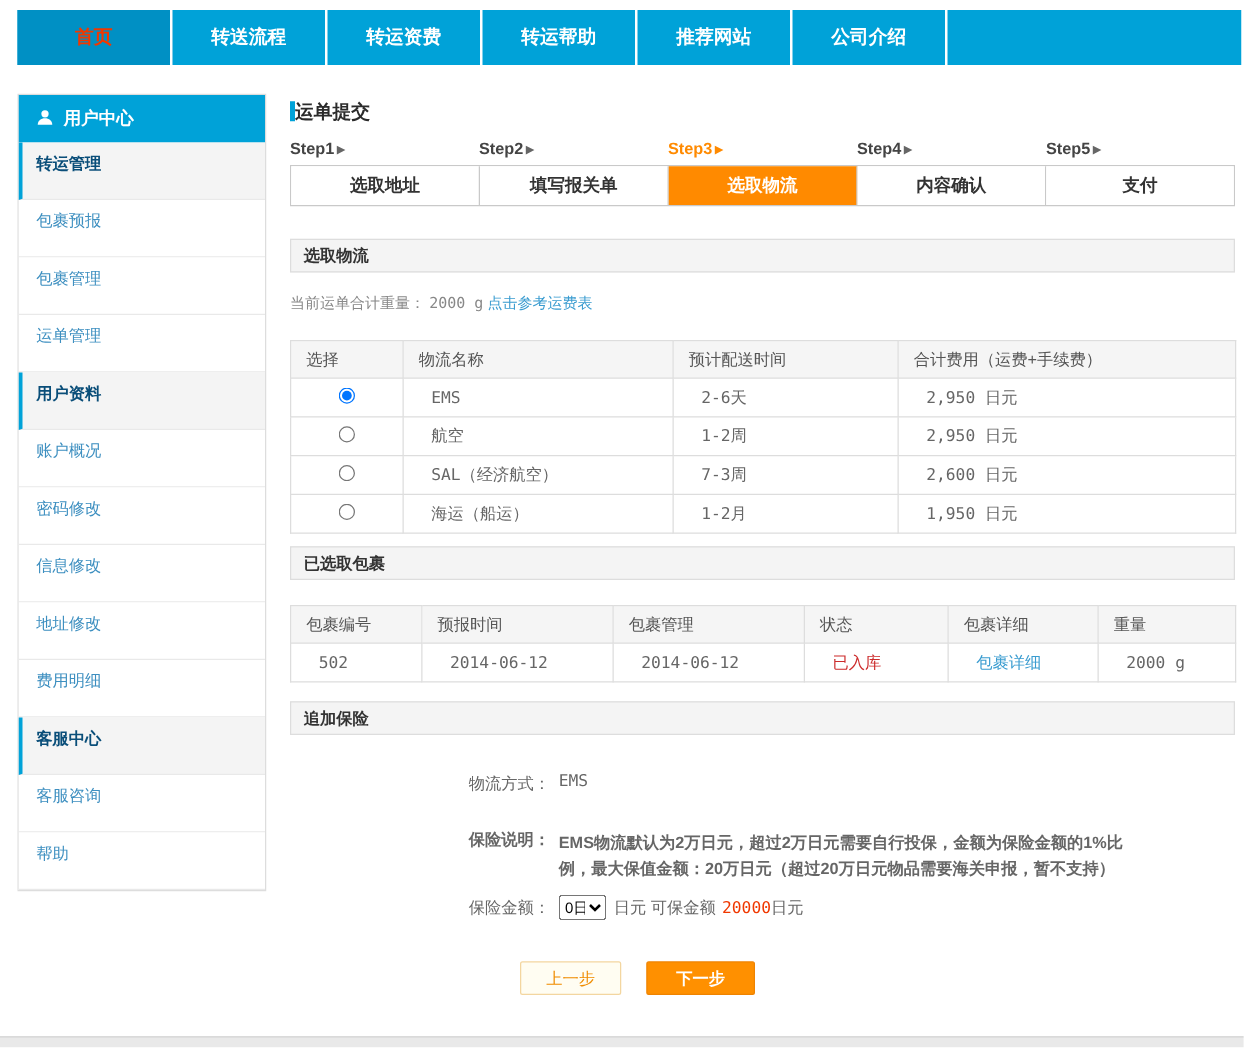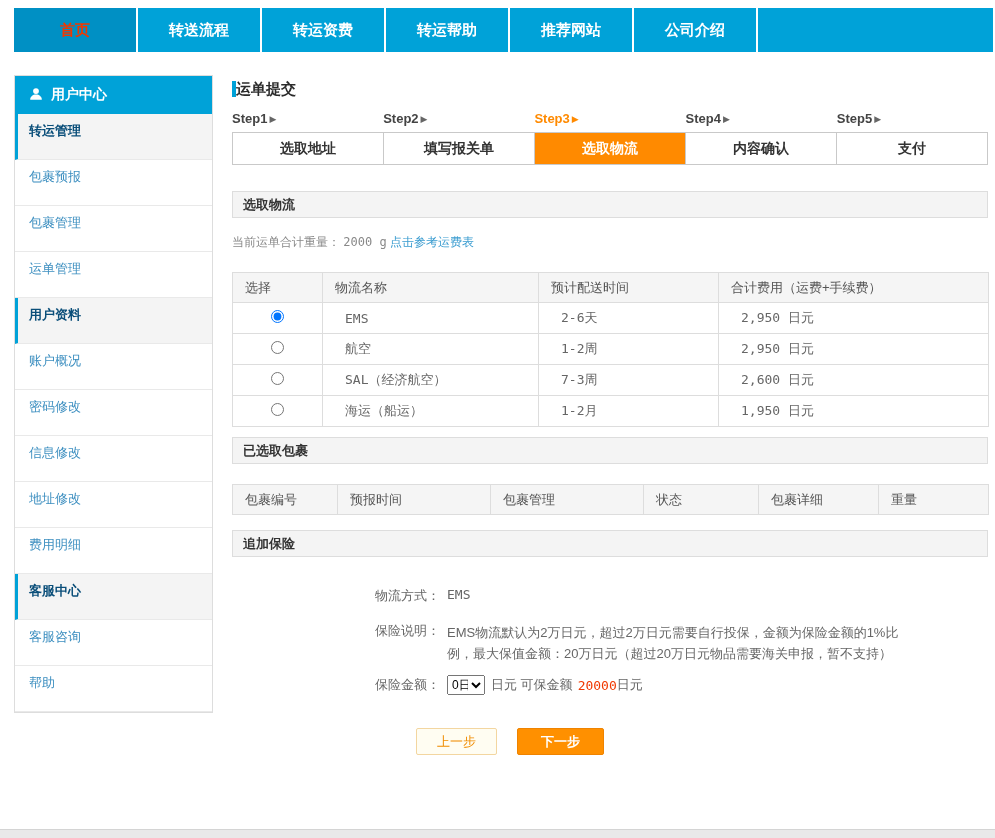--- a/index.html
+++ b/index.html
@@ -53,21 +53,21 @@
   .tbl1 { margin-top:22px; }
   .tbl2 { margin-top:20px; }
   th,td { border:1px solid #ddd; font-size:13px; overflow:hidden; white-space:nowrap; }
   th { height:30px; background:#f5f5f5; color:#555; font-weight:normal; text-align:left; padding-left:12px; }
   td { height:31px; color:#666; padding-left:22px; background:#fff; }
   td.radio-cell { text-align:center; padding-left:0; }
   td .status-in { color:#cc2b2b; }
   
   .ins-row { display:flex; font-size:13px; color:#666; }
   .ins-method { margin-top:30px; height:18px; }
-  .ins-desc { margin-top:17px; }
+  .ins-desc { margin-top:27px;font-weight:bold; }
   .ins-amount { margin-top:10px; height:22px; align-items:center; }
   .ins-label { width:208px; text-align:right; flex:none; }
   .ins-value { margin-left:7px; }
   .desc-text { margin-left:7px; width:452px; line-height:21px; }
   .amount-select { margin-left:7px; width:38px; height:20px; font-size:12px; }
   .amount-after { margin-left:6px; }
   .amount-max { margin-left:5px; color:#f03800; }
   .amount-unit { }
   
   .btn-row { width:556px; margin-top:32px; display:flex; justify-content:center; gap:20px; }
@@ -199,20 +199,28 @@
       </colgroup>
     <tbody>
         <tr>
       <th>包裹编号</th>
       <th>预报时间</th>
       <th>包裹管理</th>
       <th>状态</th>
       <th>包裹详细</th>
       <th>重量</th>
     </tr>
+    <tr>
+      <td class="mono">502</td>
+      <td class="mono">2014-06-12</td>
+      <td class="mono">2014-06-12</td>
+      <td><span class="status-in">已入库</span></td>
+      <td><a class="link">包裹详细</a></td>
+      <td class="mono">2000 g</td>
+    </tr>
   </tbody>
     </table>
 
   <div class="section-header s3">追加保险</div>
 
   <div class="ins-row ins-method">
     <span class="ins-label">物流方式：</span>
     <span class="ins-value mono">EMS</span>
   </div>
 

